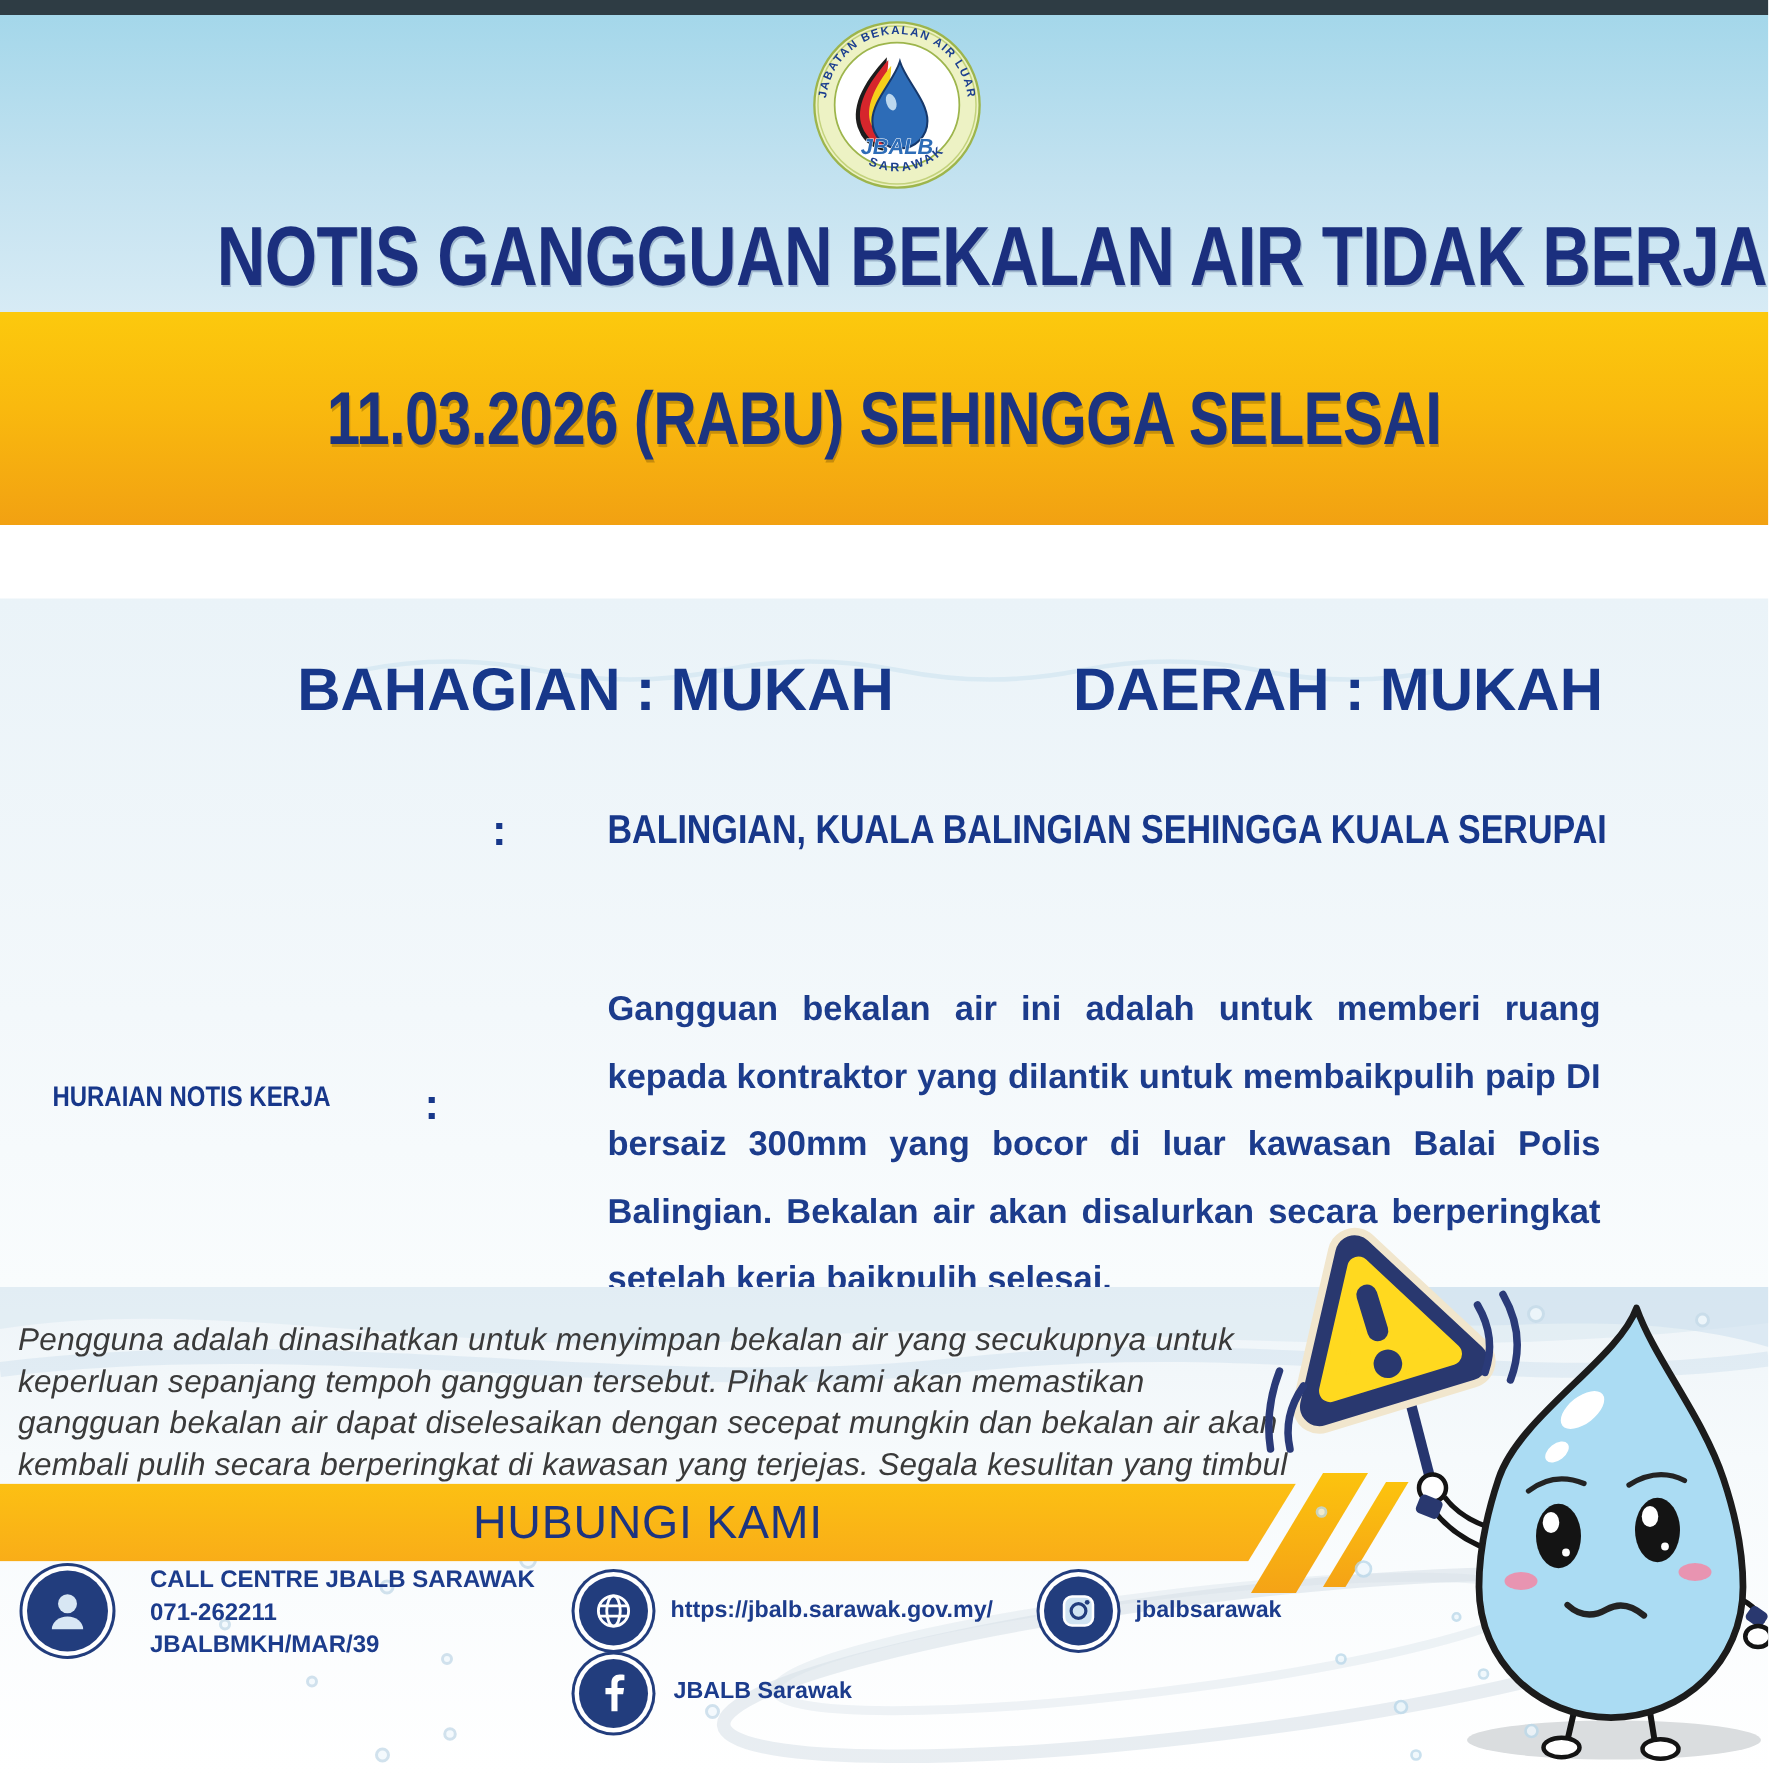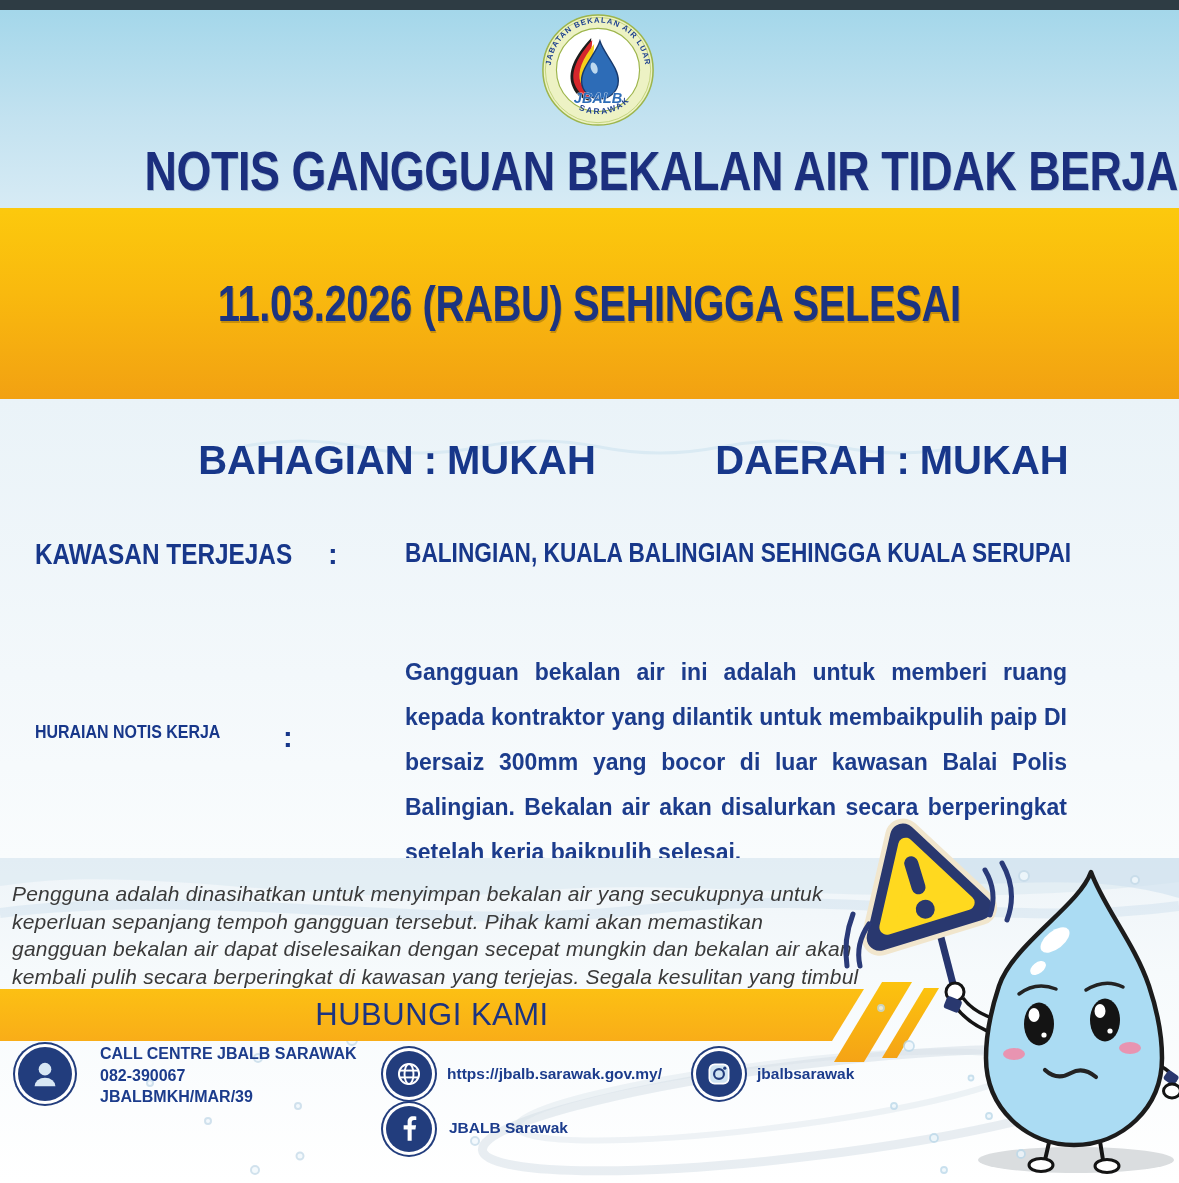--- a/index.html
+++ b/index.html
@@ -23,21 +23,21 @@
   }
   .cx { display:inline-block; transform:scaleX(0.8); transform-origin:50% 50%; }
   .cxl { display:inline-block; transform:scaleX(0.84); transform-origin:0 50%; }
   #title-row .t {
     font-size:56px; font-weight:700; color:#1b2f7e; letter-spacing:-0.5px;
     text-shadow:1px 1px 0 rgba(20,40,90,0.25);
   }
 
   
   #date-banner {
-    position:absolute; left:0; top:208px; width:1179px; height:191px;
+    position:absolute; left:0; top:208px; width:1179px; height:142px;
     background:linear-gradient(180deg,#fcc90d 0%, #f9b90e 45%, #f2a112 100%);
     display:flex; align-items:center; justify-content:center; white-space:nowrap;
   }
   #date-banner .t {
     font-size:50px; font-weight:700; color:#1c3480; letter-spacing:-0.5px;
     text-shadow:1px 2px 0 rgba(90,60,0,0.30);
   }
 
   
   #content {
@@ -157,23 +157,20 @@
     <div id="row-region">
       <div class="region-item" id="daerah">
         <span>DAERAH</span><span class="sep">:</span><span>MUKAH</span>
       </div>
       <div class="region-item" id="bahagian">
         <span>BAHAGIAN</span><span class="sep">:</span><span>MUKAH</span>
       </div>
     </div>
 
     <div id="row-kawasan">
-      <div id="kawasan-label" class="navy">
-        <span class="cxl">KAWASAN TERJEJAS</span>
-      </div>
       <div id="kawasan-colon" class="navy">:</div>
       <div id="kawasan-value" class="navy">
         <span class="cxl">BALINGIAN, KUALA BALINGIAN SEHINGGA KUALA SERUPAI</span>
       </div>
     </div>
 
     <div id="huraian-label-wrap" class="navy">
       <span class="cxl">HURAIAN NOTIS KERJA</span>
     </div>
     <div id="huraian-colon" class="navy">:</div>
@@ -235,21 +232,21 @@
     <div class="fcircle" id="icon-instagram">
       <svg width="30" height="30" viewBox="-14 -14 28 28">
         <rect x="-9" y="-9" width="18" height="18" rx="5" fill="#cfe3f2" stroke="#ffffff" stroke-width="1.6"></rect>
         <circle cx="0" cy="0" r="4.6" fill="none" stroke="#223d7d" stroke-width="2"></circle>
         <circle cx="5.4" cy="-5.4" r="1.5" fill="#223d7d"></circle>
       </svg>
     </div>
 
     <div id="callcentre-block">
       <div>CALL CENTRE JBALB SARAWAK</div>
-      <div>082-390067</div>
+      <div>071-262211</div>
       <div>JBALBMKH/MAR/39</div>
     </div>
     <div class="flabel" id="website-label">https://jbalb.sarawak.gov.my/</div>
     <div class="flabel" id="facebook-label">JBALB Sarawak</div>
     <div class="flabel" id="instagram-label">jbalbsarawak</div>
   </div>
 
   <svg id="mascot" width="340" height="375" viewBox="0 0 340 375">
 
     <ellipse cx="237" cy="352" rx="98" ry="13" fill="#dadddf"></ellipse>

